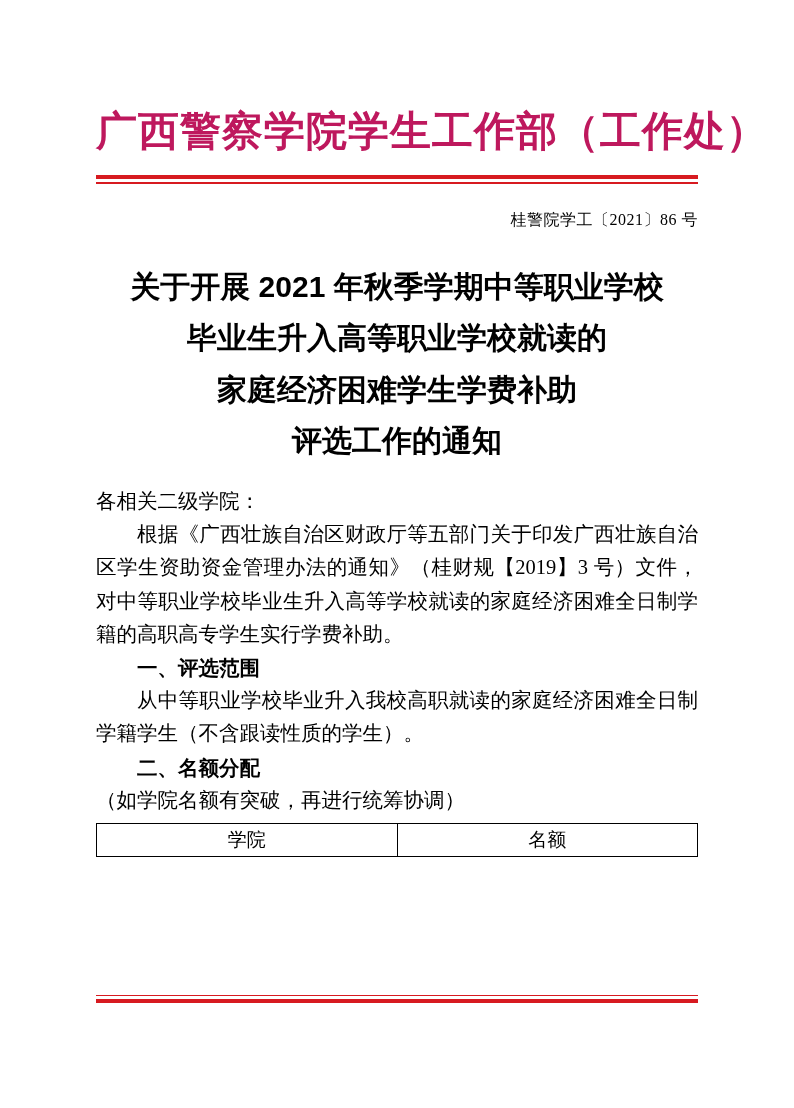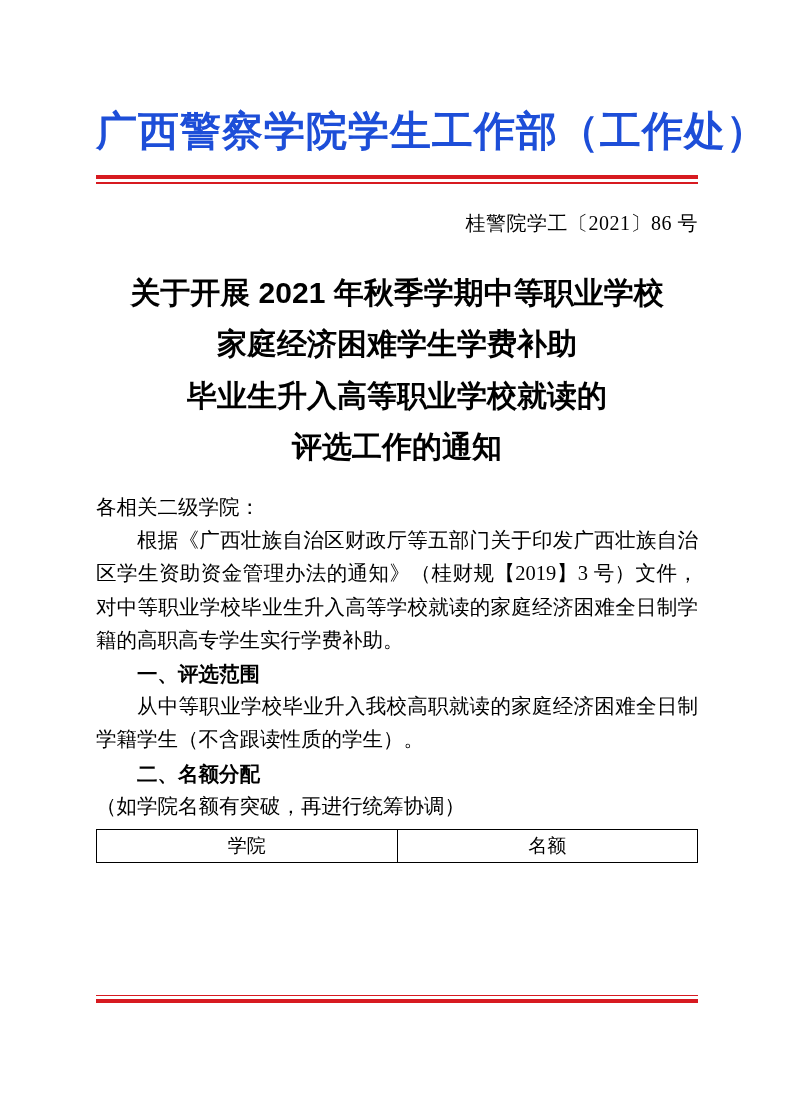--- a/index.html
+++ b/index.html
@@ -22,21 +22,21 @@
     height: 1108px;
     box-sizing: border-box;
     padding: 0 96px;
   }
   
   .masthead {
     margin-top: 108px;
     text-align: center;
   }
   .masthead-title {
-    color: #1d4ed8;
+    color: #be185d;
     font-family: "Liberation Sans", "DejaVu Sans", sans-serif;
     font-weight: bold;
     font-size: 41px;
     letter-spacing: 1px;
     line-height: 1.15;
     white-space: nowrap;
   }
   .masthead-rule-thick {
     margin-top: 20px;
     height: 4px;
@@ -44,21 +44,21 @@
   }
   .masthead-rule-thin {
     margin-top: 3px;
     height: 1.5px;
     background: #d71a20;
   }
   
   .doc-number {
     margin-top: 26px;
     text-align: right;
-    font-size: 20px;
+    font-size: 16px;
     letter-spacing: 0.5px;
   }
   
   .doc-title {
     margin-top: 30px;
     text-align: center;
     font-family: "Liberation Sans", "DejaVu Sans", sans-serif;
     font-weight: bold;
     font-size: 30px;
     line-height: 1.72;
@@ -130,22 +130,22 @@
   <div class="masthead">
     <div class="masthead-title">广西警察学院学生工作部（工作处）</div>
     <div class="masthead-rule-thick"></div>
     <div class="masthead-rule-thin"></div>
   </div>
 
   <div class="doc-number">桂警院学工〔2021〕86 号</div>
 
   <div class="doc-title">
     <span class="line">关于开展 2021 年秋季学期中等职业学校</span>
+    <span class="line">毕业生升入高等职业学校就读的</span>
     <span class="line">家庭经济困难学生学费补助</span>
-    <span class="line">毕业生升入高等职业学校就读的</span>
     <span class="line">评选工作的通知</span>
   </div>
 
   <div class="body-text">
     <p class="no-indent">各相关二级学院：</p>
     <p class="indent">根据《广西壮族自治区财政厅等五部门关于印发广西壮族自治区学生资助资金管理办法的通知》（桂财规【2019】3 号）文件，对中等职业学校毕业生升入高等学校就读的家庭经济困难全日制学籍的高职高专学生实行学费补助。</p>
     <p class="section-head">一、评选范围</p>
     <p class="indent">从中等职业学校毕业升入我校高职就读的家庭经济困难全日制学籍学生（不含跟读性质的学生）。</p>
     <p class="section-head">二、名额分配</p>
     <p class="no-indent">（如学院名额有突破，再进行统筹协调）</p>

